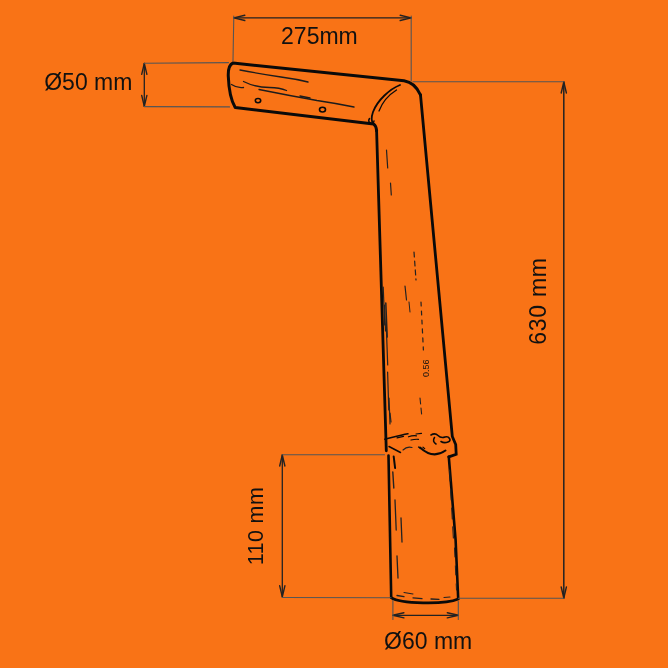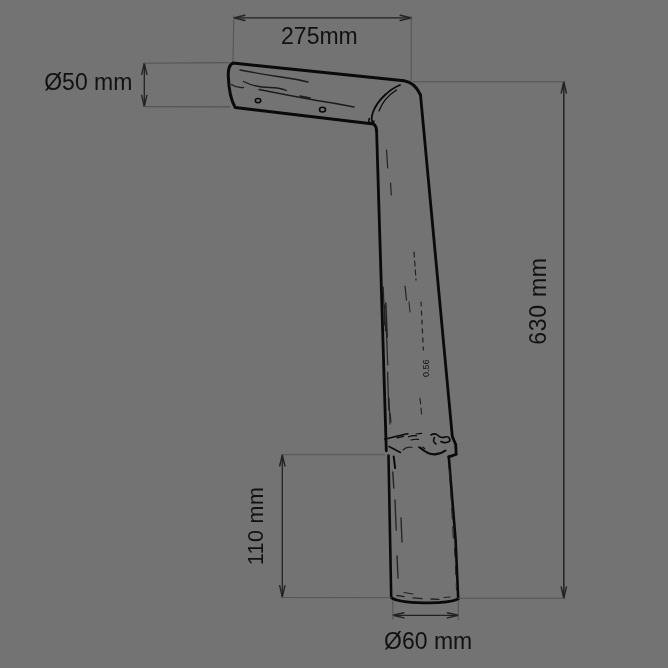--- a/index.html
+++ b/index.html
@@ -1,16 +1,16 @@
 <!DOCTYPE html>
 <html><head>
 <meta charset="utf-8">
 <style>
   html,body{margin:0;padding:0;background:#ffffff;}
-  .wrap{width:668px;height:668px;position:relative;background:#737373;overflow:hidden;transform:translateZ(0);will-change:transform;}
+  .wrap{width:668px;height:668px;position:relative;background:#f97316;overflow:hidden;transform:translateZ(0);will-change:transform;}
   text{font-family:"Liberation Sans",sans-serif;fill:#111;}
 </style>
 </head>
 <body>
 <div class="wrap">
 <svg width="668" height="668" viewBox="0 0 668 668" xmlns="http://www.w3.org/2000/svg" fill="none">
 
   <g stroke="#0a0a0a" stroke-width="3" stroke-linecap="round" stroke-linejoin="round">
     <path d="M 420.5,95 Q 415,82.5 404,80.8 L 233,63 C 229.5,64.5 228,69.5 228.3,76.5 C 228.7,87 230.5,99.5 235.2,107.6 L 373.5,124 Q 376.2,125.8 376.6,130.8"></path>
   </g>

